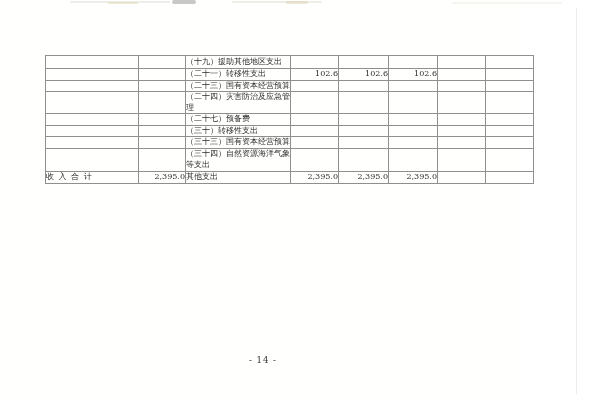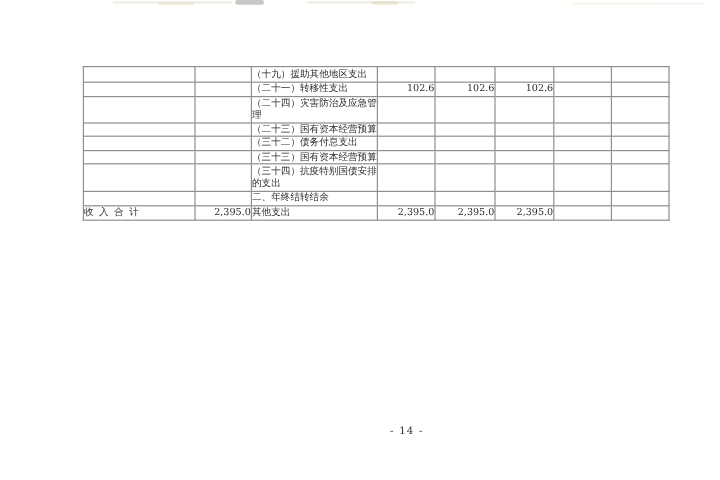--- a/index.html
+++ b/index.html
@@ -11,21 +11,20 @@
     overflow: hidden;
     font-family: "DejaVu Serif", "Liberation Serif", serif;
   }
   * { box-sizing: border-box; }
 
   .page {
     position: relative;
     width: 520px;
     height: 400px;
     background: #fffffe;
-    margin-left: 24px;
   }
 
   
   .artifact {
     position: absolute;
     border-radius: 2px;
     pointer-events: none;
   }
   .a1 { left: 70px;  top: 1px; width: 100px; height: 2px; background: rgba(175,175,165,0.22); }
   .a2 { left: 172px; top: 0px; width: 24px;  height: 4px; background: rgba(110,110,110,0.38); filter: blur(0.5px); }
@@ -66,21 +65,21 @@
   tr.r-first td { height: 13px; }
   tr.r-single td { height: 11.5px; }
   tr.r-tall td { height: 23px; vertical-align: middle; }
   tr.r-last td { height: 12.5px; }
 
   .page-number {
     position: absolute;
     left: 249px;
     top: 355px;
     width: 80px;
-    text-align: right;
+    text-align: left;
     font-size: 8.5px;
     letter-spacing: 1px;
     color: #333333;
     font-family: "DejaVu Serif", "Liberation Serif", serif;
   }
 </style>
 </head>
 <body>
 
 <div class="page">
@@ -121,71 +120,71 @@
           <td class="c-exp">（二十一）转移性支出</td>
           <td class="c-num">102.6</td>
           <td class="c-num">102.6</td>
           <td class="c-num">102.6</td>
           <td class="c-num"></td>
           <td class="c-num"></td>
         </tr>
         <tr class="r-single">
           <td class="c-left"></td>
           <td class="c-num"></td>
+          <td class="c-exp">（二十三）国有资本经营预算</td>
+          <td class="c-num"></td>
+          <td class="c-num"></td>
+          <td class="c-num"></td>
+          <td class="c-num"></td>
+          <td class="c-num"></td>
+        </tr>
+        <tr class="r-single">
+          <td class="c-left"></td>
+          <td class="c-num"></td>
           <td class="c-exp">（二十四）灾害防治及应急管理</td>
           <td class="c-num"></td>
           <td class="c-num"></td>
           <td class="c-num"></td>
           <td class="c-num"></td>
           <td class="c-num"></td>
         </tr>
         <tr class="r-single">
           <td class="c-left"></td>
           <td class="c-num"></td>
-          <td class="c-exp">（二十三）国有资本经营预算</td>
-          <td class="c-num"></td>
-          <td class="c-num"></td>
-          <td class="c-num"></td>
-          <td class="c-num"></td>
-          <td class="c-num"></td>
-        </tr>
-        <tr class="r-single">
-          <td class="c-left"></td>
-          <td class="c-num"></td>
-          <td class="c-exp">（三十二）债务付息支出</td>
+          <td class="c-exp">（二十七）预备费</td>
+          <td class="c-num"></td>
+          <td class="c-num"></td>
+          <td class="c-num"></td>
+          <td class="c-num"></td>
+          <td class="c-num"></td>
+        </tr>
+        <tr class="r-single">
+          <td class="c-left"></td>
+          <td class="c-num"></td>
+          <td class="c-exp">（三十）转移性支出</td>
           <td class="c-num"></td>
           <td class="c-num"></td>
           <td class="c-num"></td>
           <td class="c-num"></td>
           <td class="c-num"></td>
         </tr>
         <tr class="r-single">
           <td class="c-left"></td>
           <td class="c-num"></td>
           <td class="c-exp">（三十三）国有资本经营预算</td>
           <td class="c-num"></td>
           <td class="c-num"></td>
           <td class="c-num"></td>
           <td class="c-num"></td>
           <td class="c-num"></td>
         </tr>
         <tr class="r-tall">
           <td class="c-left"></td>
           <td class="c-num"></td>
-          <td class="c-exp">（三十四）抗疫特别国债安排的支出</td>
-          <td class="c-num"></td>
-          <td class="c-num"></td>
-          <td class="c-num"></td>
-          <td class="c-num"></td>
-          <td class="c-num"></td>
-        </tr>
-        <tr class="r-single">
-          <td class="c-left"></td>
-          <td class="c-num"></td>
-          <td class="c-exp">二、年终结转结余</td>
+          <td class="c-exp">（三十四）自然资源海洋气象等支出</td>
           <td class="c-num"></td>
           <td class="c-num"></td>
           <td class="c-num"></td>
           <td class="c-num"></td>
           <td class="c-num"></td>
         </tr>
         <tr class="r-last">
           <td class="c-left">收 入 合 计</td>
           <td class="c-num">2,395.0</td>
           <td class="c-exp">其他支出</td>

